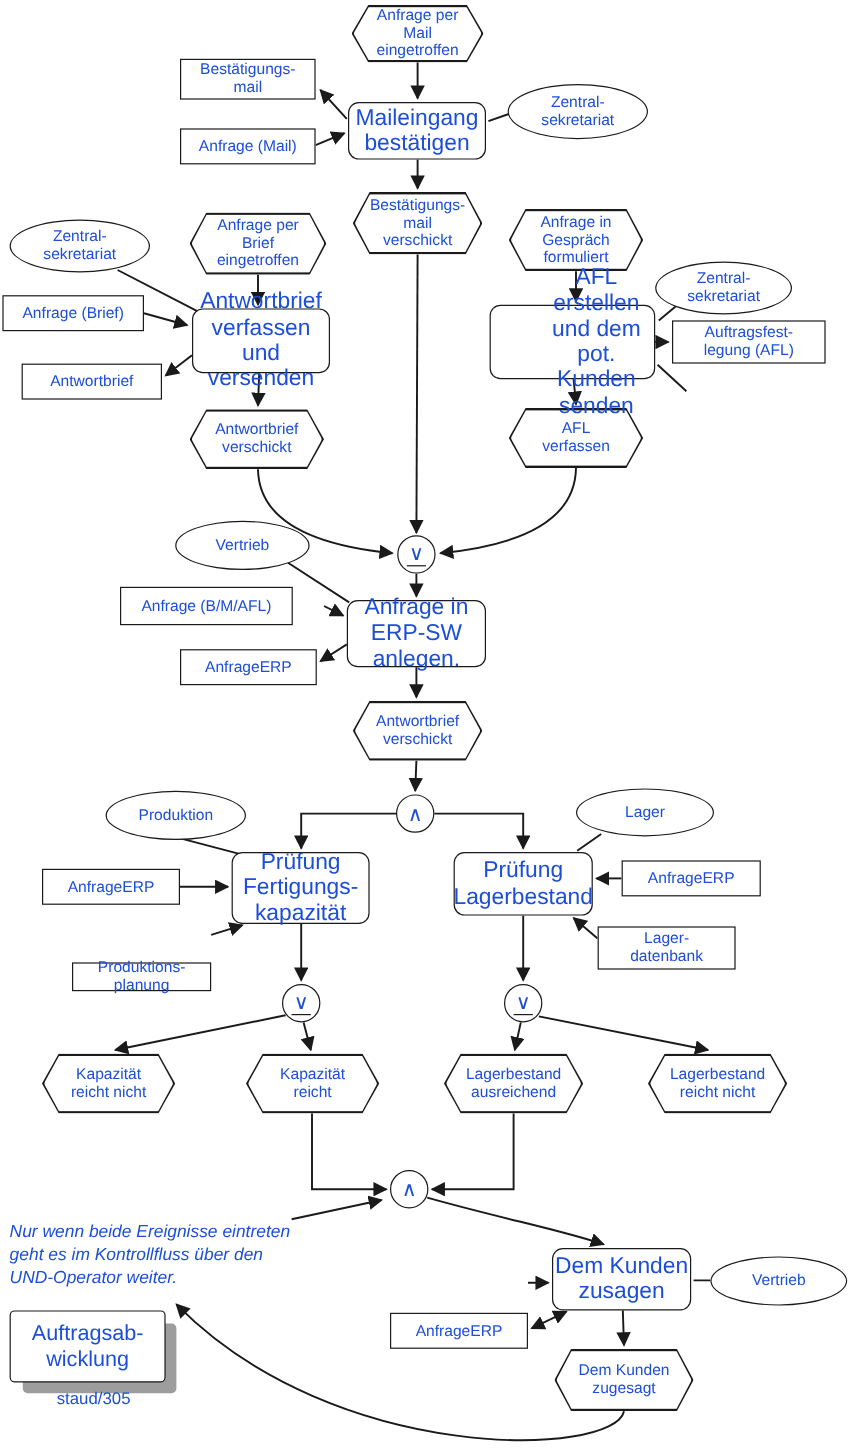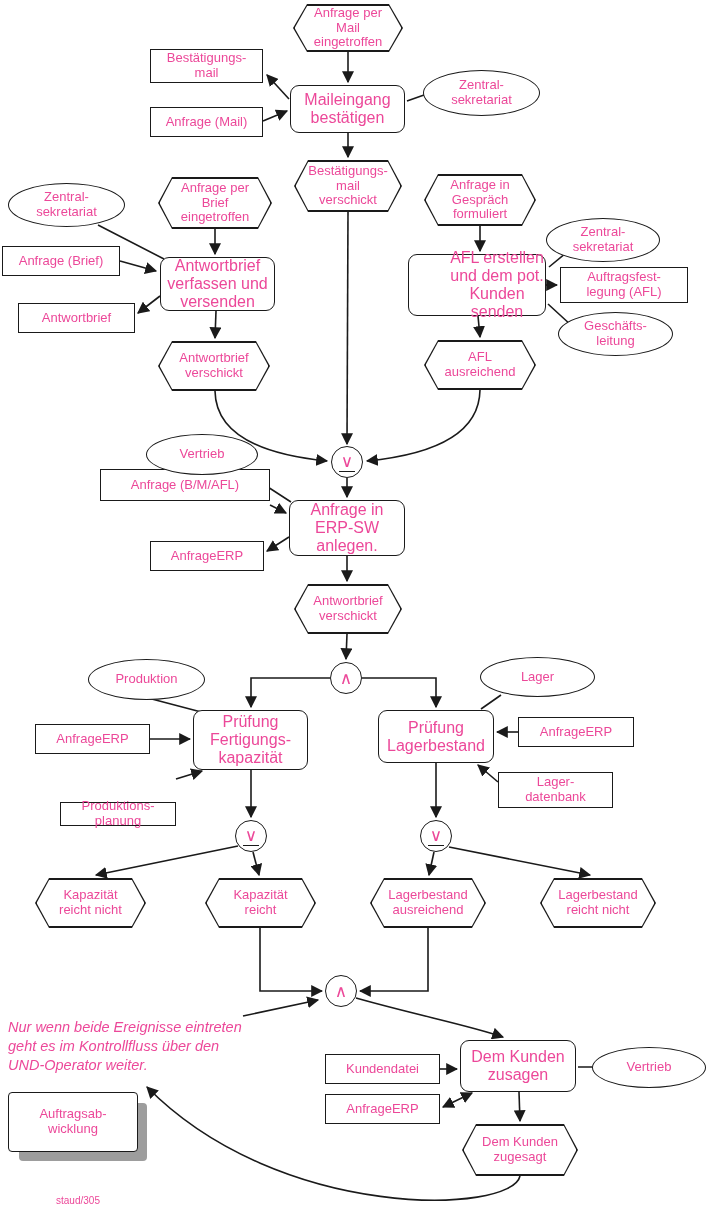--- a/index.html
+++ b/index.html
@@ -1,30 +1,30 @@
 <!DOCTYPE html>
 <html><head>
 <meta charset="utf-8">
 <style>
   html,body { margin:0; padding:0; background:#fff; }
   #canvas {
     position:relative; width:708px; height:1213px; background:#fff;
-    font-family:"Liberation Sans", sans-serif; color:#ec4899; overflow:hidden;
+    font-family:"Liberation Sans", sans-serif; color:#1d4ed8; overflow:hidden;
   }
   #wires { position:absolute; left:0; top:0; }
   .node {
     position:absolute; display:flex; align-items:center; justify-content:center;
     text-align:center; font-size:13px; line-height:1.12; white-space:pre-line;
     box-sizing:border-box;
   }
   .lbl { position:relative; z-index:2; }
   
   .dt { border:1.6px solid #1a1a1a; background:#fff; }
   
-  .fn { border:1.6px solid #1a1a1a; border-radius:9px; background:#fff; font-size:16px; }
+  .fn { border:1.6px solid #1a1a1a; border-radius:9px; background:#fff; font-size:19px; }
   
   .org { border:1.6px solid #1a1a1a; border-radius:50%; background:#fff; }
   
   .hexbg { position:absolute; inset:0; background:#1a1a1a;
     clip-path:polygon(14px 0, calc(100% - 14px) 0, 100% 50%, calc(100% - 14px) 100%, 14px 100%, 0 50%); }
   .hexfg { position:absolute; inset:1.6px; background:#fff;
     clip-path:polygon(12.8px 0, calc(100% - 12.8px) 0, 100% 50%, calc(100% - 12.8px) 100%, 12.8px 100%, 0 50%); }
   .ev .lbl { padding:0 15px; }
   
   .op { width:32px; height:32px; border:1.6px solid #1a1a1a; border-radius:50%;
@@ -34,22 +34,22 @@
   
   .annotation { position:absolute; font-style:italic; font-size:14.5px; line-height:1.3;
                 white-space:pre-line; text-align:left;margin-top:16px; }
   
   .proc { position:absolute; }
   .proc-shadow { position:absolute; left:11px; top:11px; width:100%; height:100%;
                  background:#9d9d9d; border-radius:4px; }
   .proc-front { position:absolute; left:0; top:0; width:100%; height:100%;
                 background:#fff; border:1.7px solid #1a1a1a; border-radius:4px;
                 display:flex; align-items:center; justify-content:center;
-                text-align:center; font-size:13px; line-height:1.15; white-space:pre-line; }
-  .caption { position:absolute; font-size:10px; text-align:center;margin-top:38px; }
+                text-align:center; font-size:18px; line-height:1.15; white-space:pre-line; }
+  .caption { position:absolute; font-size:14px; text-align:center; }
 </style>
 </head>
 <body>
 
 <div id="canvas">
 
   <svg id="wires" width="708" height="1213" viewBox="0 0 708 1213">
     <defs>
       <marker id="arr" viewBox="0 0 10 10" refX="9" refY="5" markerWidth="7.5" markerHeight="7.5" orient="auto-start-reverse">
         <path d="M0,0 L10,5 L0,10 z" fill="#1a1a1a"></path>
@@ -126,21 +126,21 @@
   </div>
   <div class="node ev" style="left:424px;top:174px;width:112px;height:52px;">
     <span class="hexbg"></span><span class="hexfg"></span>
     <span class="lbl">Anfrage in
 Gespräch
 formuliert</span>
   </div>
   <div class="node ev" style="left:424px;top:340px;width:112px;height:50px;">
     <span class="hexbg"></span><span class="hexfg"></span>
     <span class="lbl">AFL
-ausreichend</span>
+verfassen</span>
   </div>
   <div class="node ev" style="left:294px;top:584px;width:108px;height:50px;">
     <span class="hexbg"></span><span class="hexfg"></span>
     <span class="lbl">Antwortbrief
 verschickt</span>
   </div>
   <div class="node ev" style="left:35px;top:878px;width:111px;height:50px;">
     <span class="hexbg"></span><span class="hexfg"></span>
     <span class="lbl">Kapazität
 reicht nicht</span>
@@ -209,62 +209,55 @@
   <div class="node dt" style="left:2px;top:246px;width:118px;height:30px;">
     <span class="lbl">Anfrage (Brief)</span>
   </div>
   <div class="node dt" style="left:18px;top:303px;width:117px;height:30px;">
     <span class="lbl">Antwortbrief</span>
   </div>
   <div class="node dt" style="left:560px;top:267px;width:128px;height:36px;">
     <span class="lbl">Auftragsfest-
 legung (AFL)</span>
   </div>
-  <div class="node dt" style="left:100px;top:469px;width:170px;height:32px;text-align:right;">
+  <div class="node dt" style="left:100px;top:489px;width:144px;height:32px;text-align:right;">
     <span class="lbl">Anfrage (B/M/AFL)</span>
   </div>
   <div class="node dt" style="left:150px;top:541px;width:114px;height:30px;">
     <span class="lbl">AnfrageERP</span>
   </div>
   <div class="node dt" style="left:35px;top:724px;width:115px;height:30px;">
     <span class="lbl">AnfrageERP</span>
   </div>
   <div class="node dt" style="left:518px;top:717px;width:116px;height:30px;">
     <span class="lbl">AnfrageERP</span>
   </div>
   <div class="node dt" style="left:60px;top:802px;width:116px;height:24px;">
     <span class="lbl">Produktions-
 planung</span>
   </div>
   <div class="node dt" style="left:498px;top:772px;width:115px;height:36px;">
     <span class="lbl">Lager-
 datenbank</span>
   </div>
-  <div class="node dt" style="left:325px;top:1054px;width:115px;height:30px;">
-    <span class="lbl">Kundendatei</span>
-  </div>
   <div class="node dt" style="left:325px;top:1094px;width:115px;height:30px;">
     <span class="lbl">AnfrageERP</span>
   </div>
 
   <div class="node org" style="left:423px;top:70px;width:117px;height:46px;">
     <span class="lbl">Zentral-
 sekretariat</span>
   </div>
   <div class="node org" style="left:8px;top:183px;width:117px;height:44px;">
     <span class="lbl">Zentral-
 sekretariat</span>
   </div>
   <div class="node org" style="left:546px;top:218px;width:114px;height:44px;">
     <span class="lbl">Zentral-
 sekretariat</span>
-  </div>
-  <div class="node org" style="left:558px;top:312px;width:115px;height:44px;">
-    <span class="lbl">Geschäfts-
-leitung</span>
   </div>
   <div class="node org" style="left:146px;top:434px;width:112px;height:41px;">
     <span class="lbl">Vertrieb</span>
   </div>
   <div class="node org" style="left:480px;top:657px;width:115px;height:40px;">
     <span class="lbl">Lager</span>
   </div>
   <div class="node org" style="left:88px;top:659px;width:117px;height:41px;">
     <span class="lbl">Produktion</span>
   </div>

